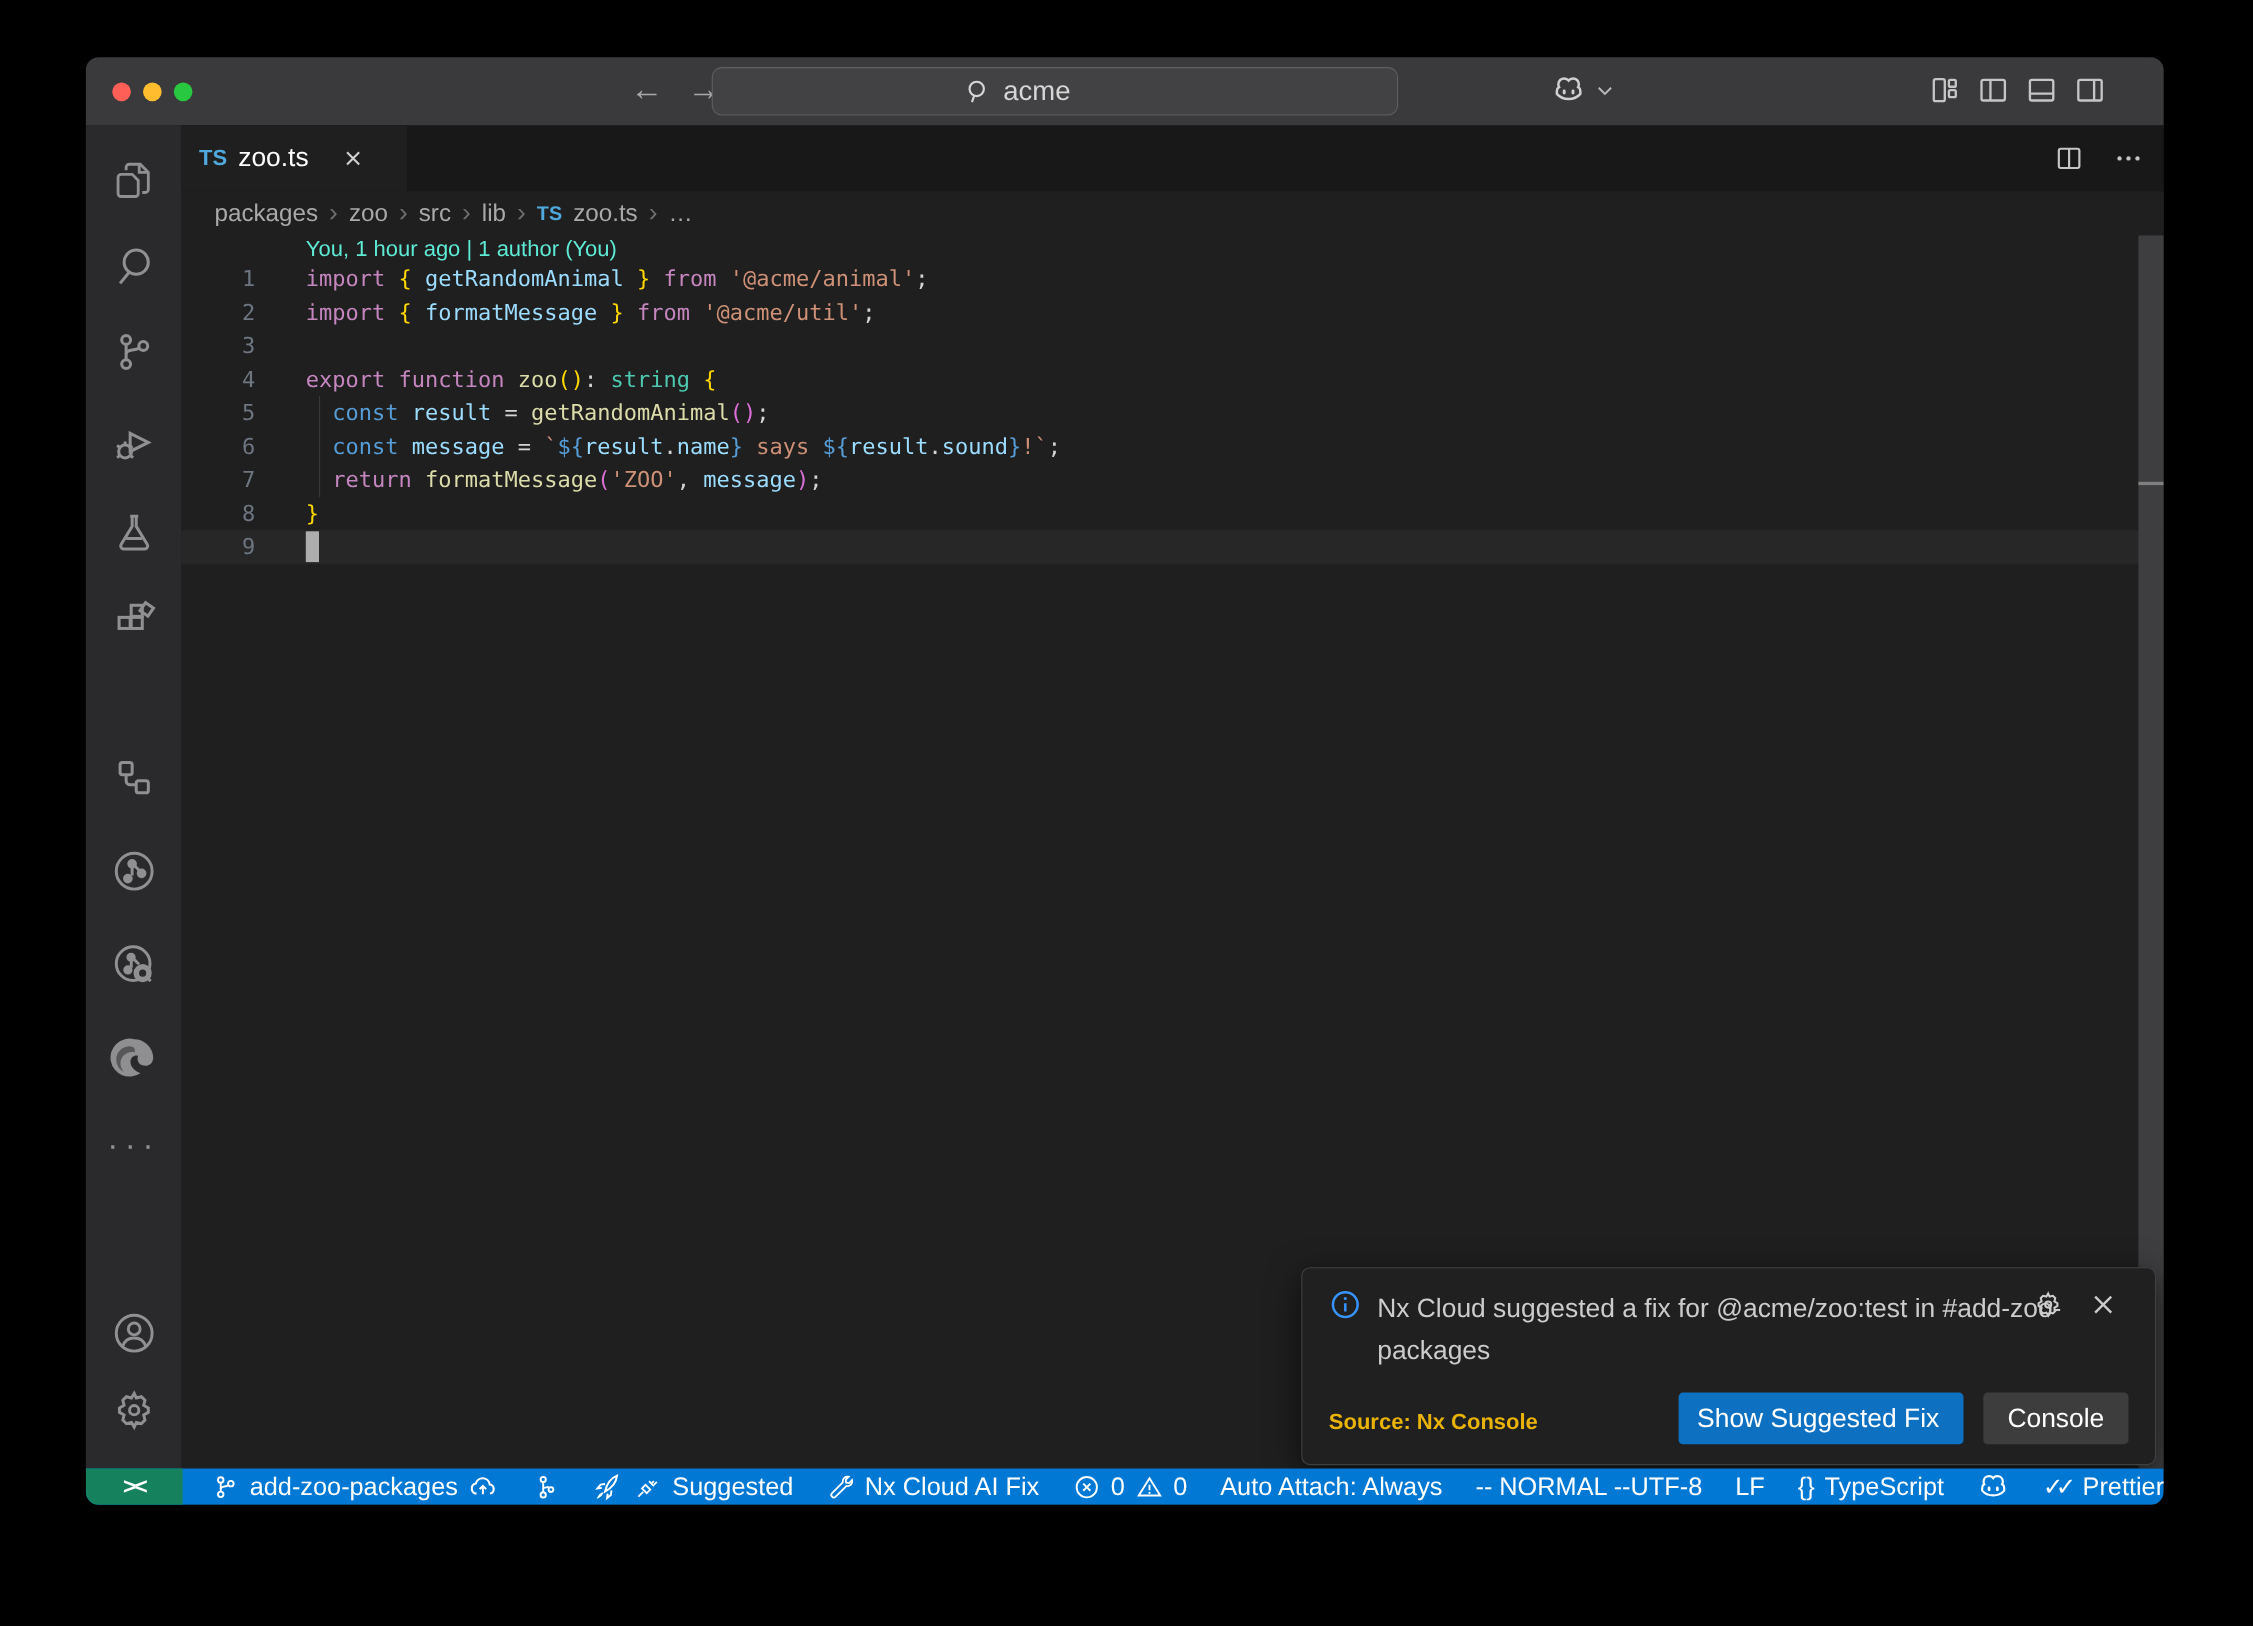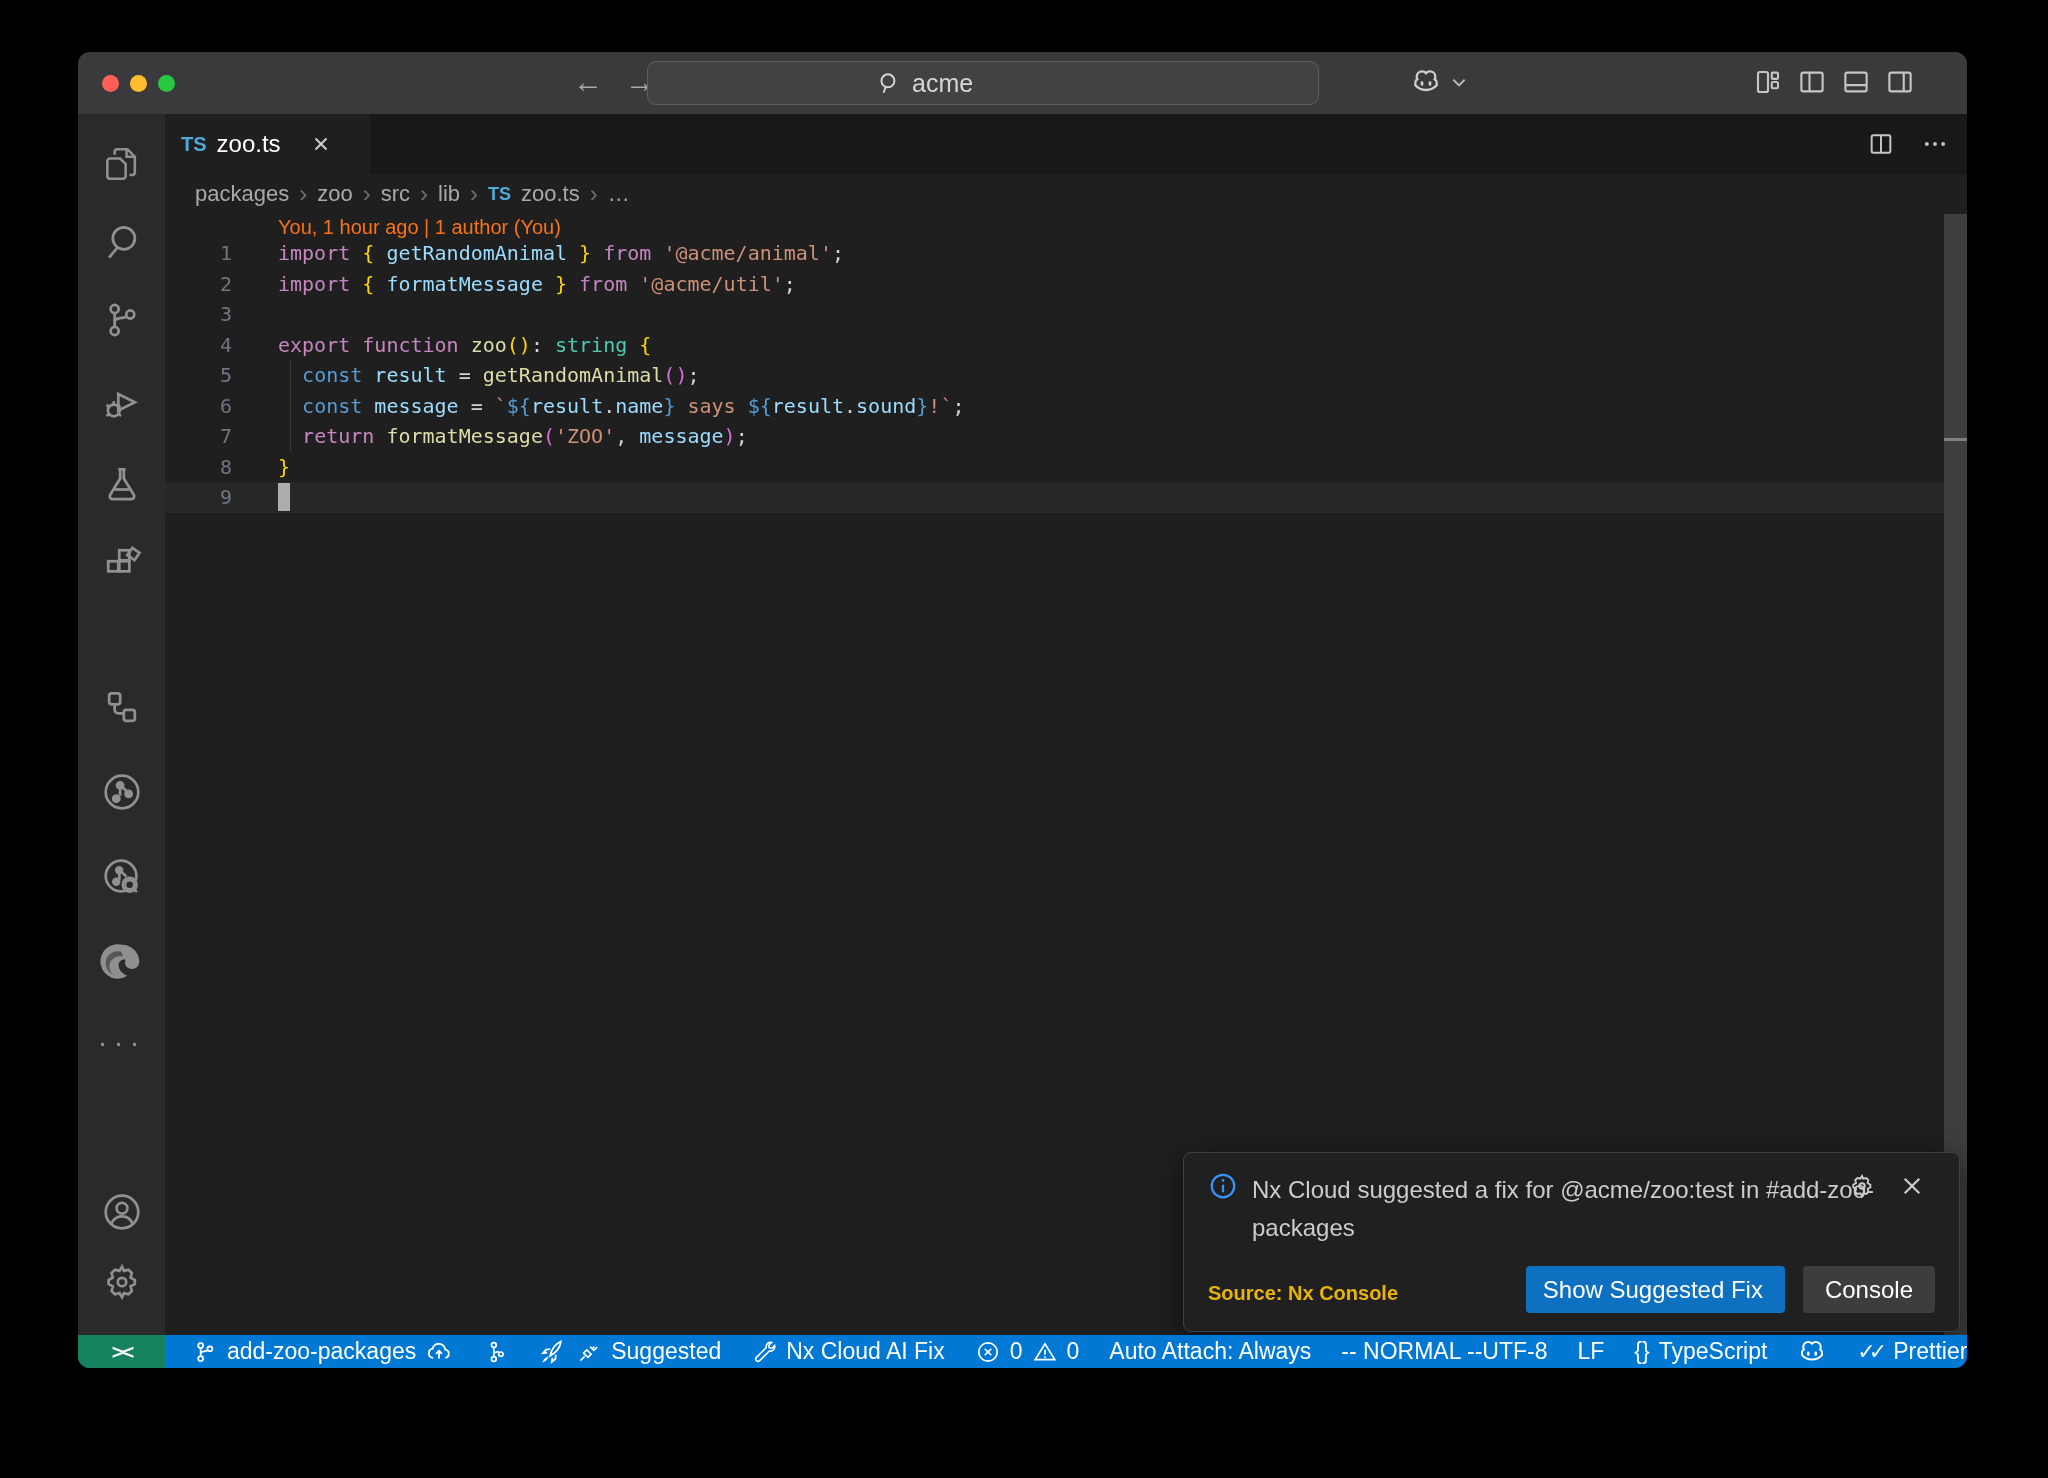--- a/index.html
+++ b/index.html
@@ -8,21 +8,21 @@
 
   
   .titlebar{position:absolute;left:0;top:0;width:100%;height:62px;background:#3a3a3c;}
   .traffic{position:absolute;top:23px;width:17px;height:17px;border-radius:50%;}
   .t-red{left:24px;background:#ff5f57;}
   .t-yellow{left:52px;background:#febc2e;}
   .t-green{left:80px;background:#28c840;}
   .navarrow{position:absolute;top:0;height:62px;line-height:60px;font-size:30px;color:#a8a8a8;width:34px;text-align:center;}
   .na-back{left:493px;}
   .na-fwd{left:545px;}
-  .cmdcenter{position:absolute;left:569px;top:9px;width:672px;height:44px;background:#424244;border:1px solid #5f5f61;border-radius:9px;color:#d6d6d6;font-size:25px;}
+  .cmdcenter{position:absolute;left:569px;top:9px;width:624px;height:44px;background:#424244;border:1px solid #5f5f61;border-radius:9px;color:#d6d6d6;font-size:25px;}
   .cmdcontent{position:absolute;left:228px;top:0;height:42px;display:flex;align-items:center;gap:10px;}
   .tb-copilot{position:absolute;left:1332px;top:14px;display:flex;align-items:center;gap:8px;color:#d0d0d0;}
   .tb-actions{position:absolute;right:52px;top:15px;display:flex;gap:14px;}
   .tb-actions .icon{width:30px;height:30px;}
   .icon svg{display:block;}
 
   
   .activitybar{position:absolute;left:0;top:62px;width:87px;bottom:33px;background:#2a2a2c;}
   .ab-icon{position:absolute;left:0;width:87px;height:56px;display:flex;align-items:center;justify-content:center;color:#909093;}
   .ab-dots{font-size:30px;letter-spacing:6px;color:#909093;}
@@ -35,21 +35,21 @@
   .tabclose{margin-left:18px;width:24px;height:24px;display:flex;align-items:center;justify-content:center;color:#d0d0d0;}
   .tabactions{position:absolute;right:18px;top:0;height:60px;display:flex;align-items:center;gap:26px;color:#c5c5c5;}
 
   
   .breadcrumbs{position:absolute;left:87px;top:122px;right:0;height:40px;background:#1f1f1f;display:flex;align-items:center;padding-left:30px;gap:10px;font-size:22px;color:#a9a9a9;}
   .bc-sep{color:#6e6e6e;font-size:24px;}
   .bc-ts{color:#4fa9dd;font-weight:bold;font-size:18px;}
 
   
   .editor{position:absolute;left:87px;top:162px;right:0;bottom:33px;background:#1f1f1f;}
-  .blame{position:absolute;left:113px;top:2px;font-size:20px;color:#f97316;}
+  .blame{position:absolute;left:113px;top:2px;font-size:20px;color:#5eead4;}
   .code-lines{position:absolute;left:0;top:24px;right:0;}
   .crow{position:relative;height:30.5px;line-height:30.5px;font-family:"DejaVu Sans Mono",monospace;font-size:20px;white-space:pre;}
   .crow .gut{position:absolute;left:0;width:67px;text-align:right;color:#6e7681;}
   .crow .ctext{position:absolute;left:113px;}
   .crow.cur{background:rgba(255,255,255,0.04);}
   .cursorblock{position:absolute;left:113px;top:1px;width:12px;height:28px;background:#adadad;}
   .indentguide{position:absolute;left:125px;top:146px;width:1px;height:92px;background:#393939;}
   .scrollstrip{position:absolute;right:0;top:0;width:23px;bottom:0;background:#3e3e40;}
   .scrollcursor{position:absolute;right:0;top:224px;width:23px;height:3px;background:#7f7f7f;}
 

